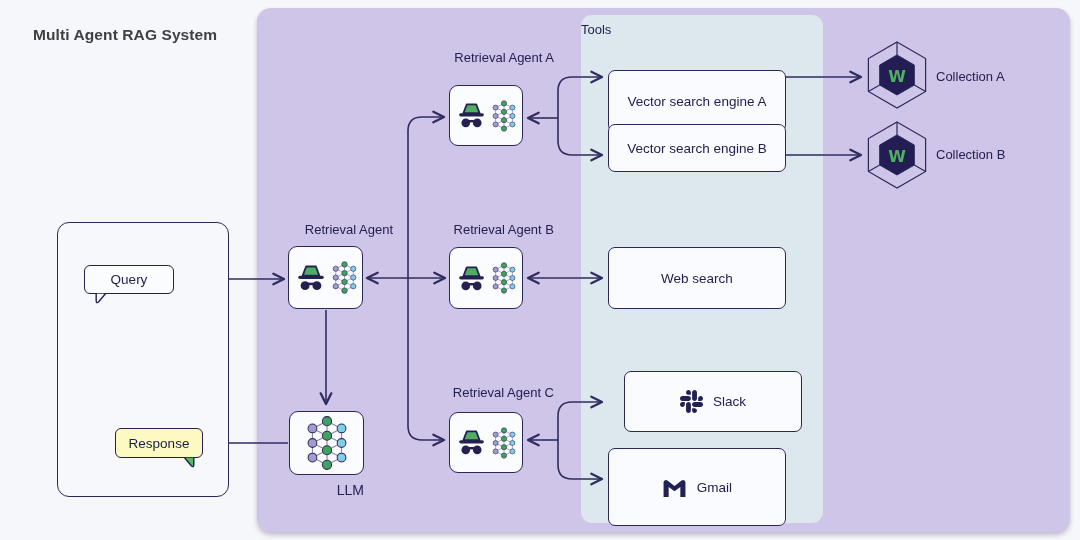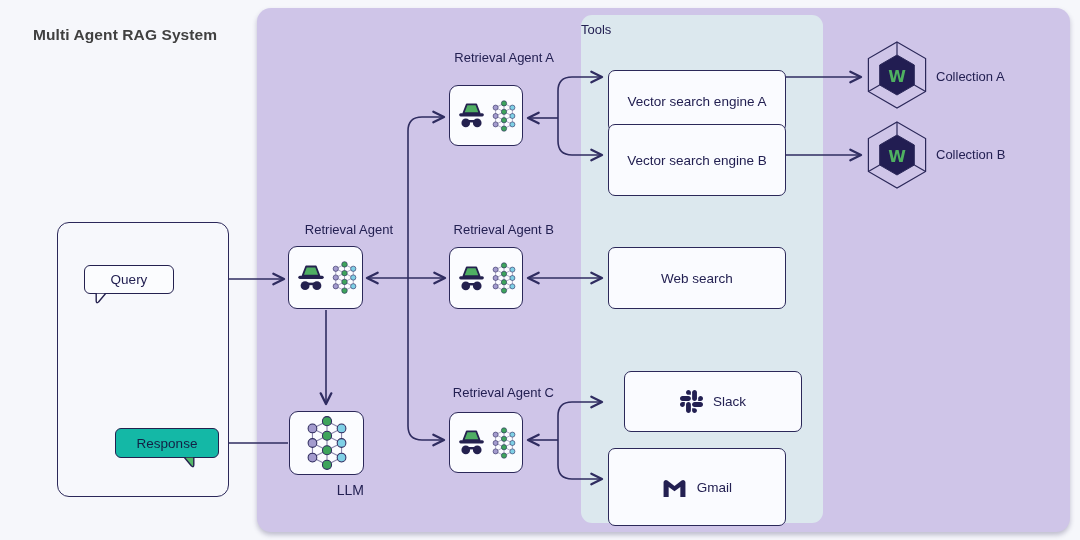--- a/index.html
+++ b/index.html
@@ -27,39 +27,39 @@
   #client-box{
     left:57px;top:222px;width:172px;height:275px;border:1.6px solid #2b2859;border-radius:12px;
     background:#f7f8fc;box-sizing:border-box;
   }
   .bubble{
     border:1.5px solid #24214f;border-radius:6px;background:#fbfcfe;
     display:flex;align-items:center;justify-content:center;
     font-size:13.5px;color:#232052;box-sizing:border-box;
   }
   #query-bubble{left:84px;top:265px;width:90px;height:29px;}
-  #response-bubble{left:115px;top:428px;width:104px;height:30px;background:#14b8a6;color:#132045;}
+  #response-bubble{left:115px;top:428px;width:88px;height:30px;background:#fef9c3;color:#132045;}
   .tail{position:absolute;}
   .node-label{font-size:13px;color:#232052;text-align:right;white-space:nowrap;}
   .agent-box{
     border:1.8px solid #2b2859;border-radius:9px;background:#fbfcff;
     display:flex;align-items:center;justify-content:center;gap:5px;box-sizing:border-box;
   }
   #orchestrator-box{left:288px;top:246px;width:75px;height:63px;}
   #agent-a-box{left:449px;top:85px;width:74px;height:61px;}
   #agent-b-box{left:449px;top:247px;width:74px;height:62px;}
   #agent-c-box{left:449px;top:412px;width:74px;height:61px;}
   #llm-box{left:289px;top:411px;width:75px;height:64px;}
   .tool-box{
     left:608px;width:178px;border:1.5px solid #2b2859;border-radius:7px;background:#fafbff;
     display:flex;align-items:center;justify-content:center;gap:10px;
     font-size:13.5px;color:#232052;box-sizing:border-box;
   }
   #tool-vse-a{top:46px;height:62px;margin-top:24px;}
-  #tool-vse-b{top:124px;height:72px;}
+  #tool-vse-b{top:124px;height:48px;}
   #tool-web{top:247px;height:62px;}
   #tool-slack{top:371px;height:61px;margin-left:16px;}
   #tool-gmail{top:448px;height:78px;}
   .collection-label{font-size:13px;color:#232052;white-space:nowrap;}
   #connectors{left:0;top:0;pointer-events:none;}
   svg{display:block;}
 </style>
 </head>
 <body>
 

